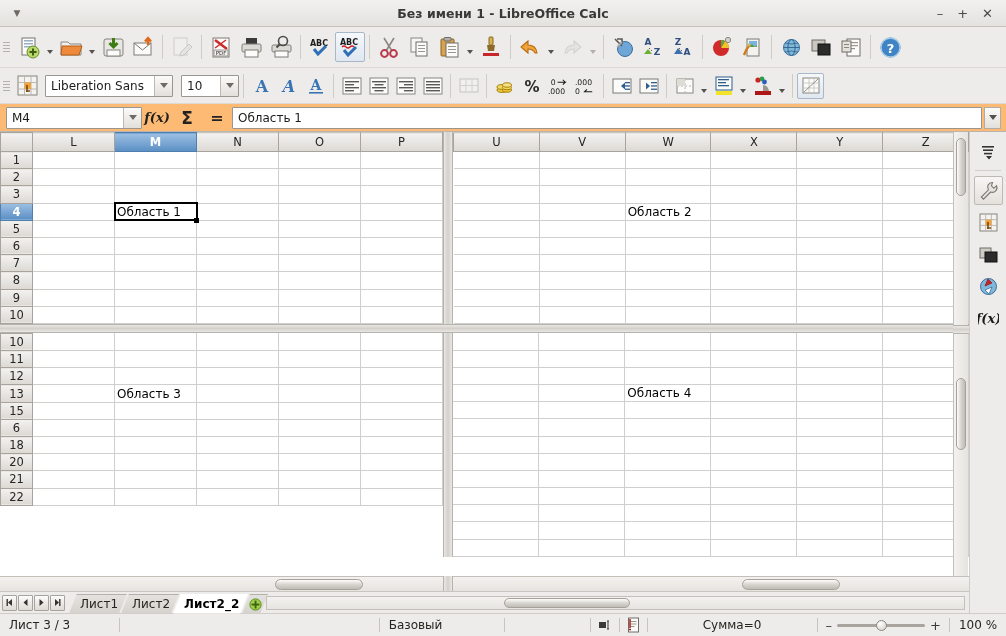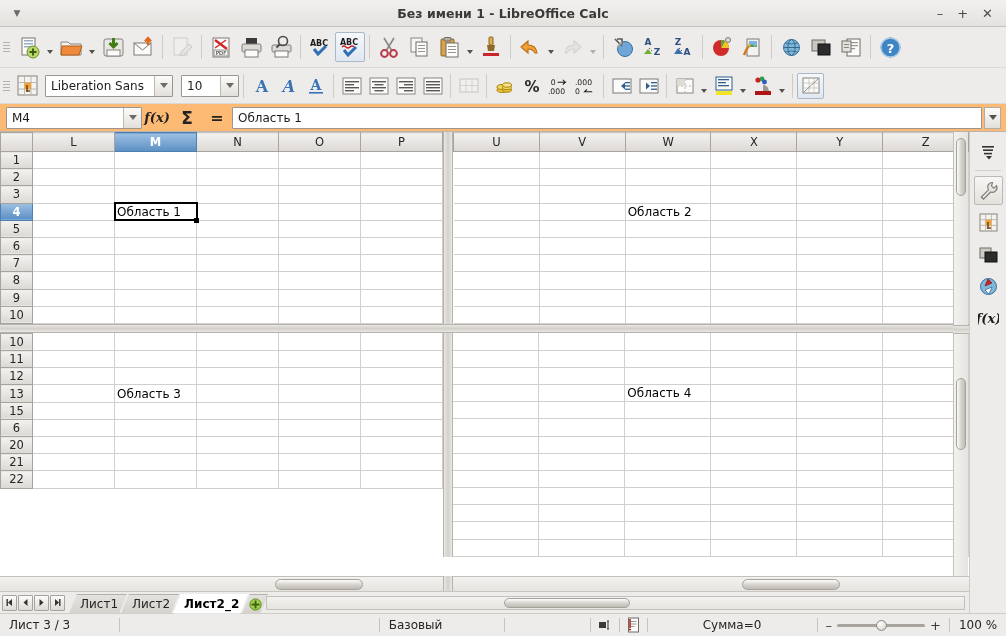--- a/index.html
+++ b/index.html
@@ -1036,20 +1036,28 @@
                     <tr>
                       <th class="rowhdr" style="width: 32px; height: 17.2px;">15</th>
                       <td class="cell" style="width: 82px; height: 17.2px;"></td>
                       <td class="cell" style="width: 82px; height: 17.2px;"></td>
                       <td class="cell" style="width: 82px; height: 17.2px;"></td>
                       <td class="cell" style="width: 82px; height: 17.2px;"></td>
                       <td class="cell" style="width: 82px; height: 17.2px;"></td>
                     </tr>
                     <tr>
                       <th class="rowhdr" style="width: 32px; height: 17.2px;">6</th>
+                      <td class="cell" style="width: 82px; height: 17.2px;"></td>
+                      <td class="cell" style="width: 82px; height: 17.2px;"></td>
+                      <td class="cell" style="width: 82px; height: 17.2px;"></td>
+                      <td class="cell" style="width: 82px; height: 17.2px;"></td>
+                      <td class="cell" style="width: 82px; height: 17.2px;"></td>
+                    </tr>
+                    <tr>
+                      <th class="rowhdr" style="width: 32px; height: 17.2px;">18</th>
                       <td class="cell" style="width: 82px; height: 17.2px;"></td>
                       <td class="cell" style="width: 82px; height: 17.2px;"></td>
                       <td class="cell" style="width: 82px; height: 17.2px;"></td>
                       <td class="cell" style="width: 82px; height: 17.2px;"></td>
                       <td class="cell" style="width: 82px; height: 17.2px;"></td>
                     </tr>
                     <tr>
                       <th class="rowhdr" style="width: 32px; height: 17.2px;">20</th>
                       <td class="cell" style="width: 82px; height: 17.2px;"></td>
                       <td class="cell" style="width: 82px; height: 17.2px;"></td>

